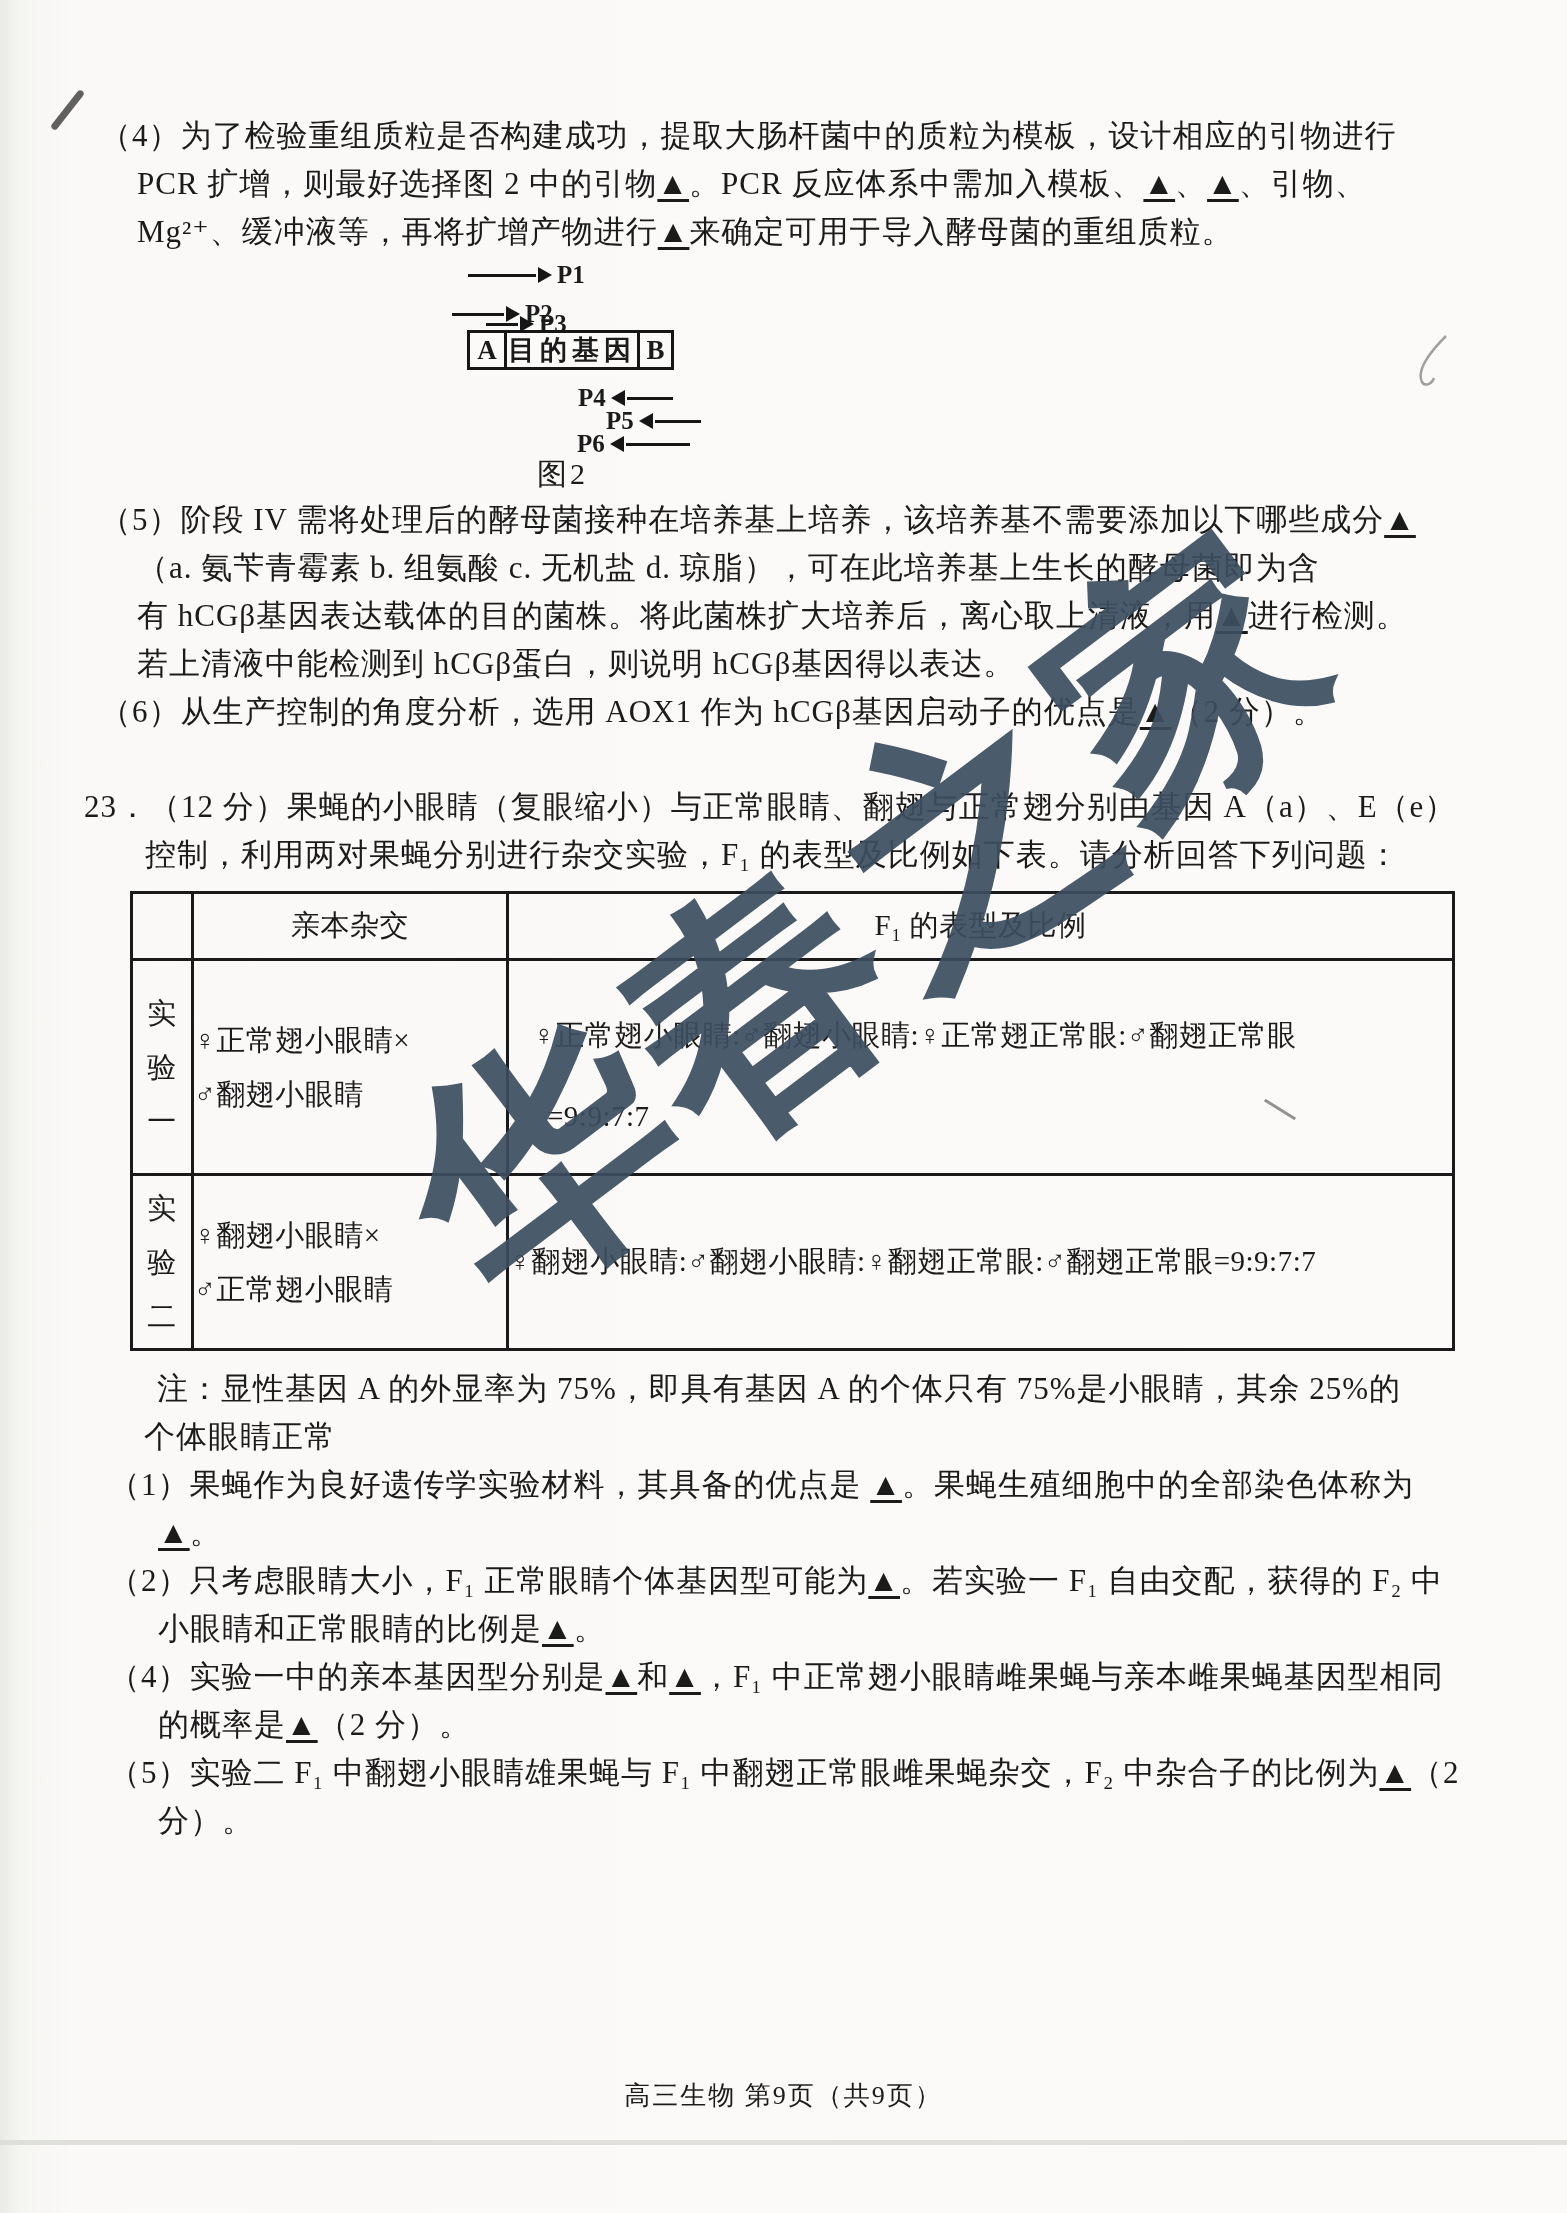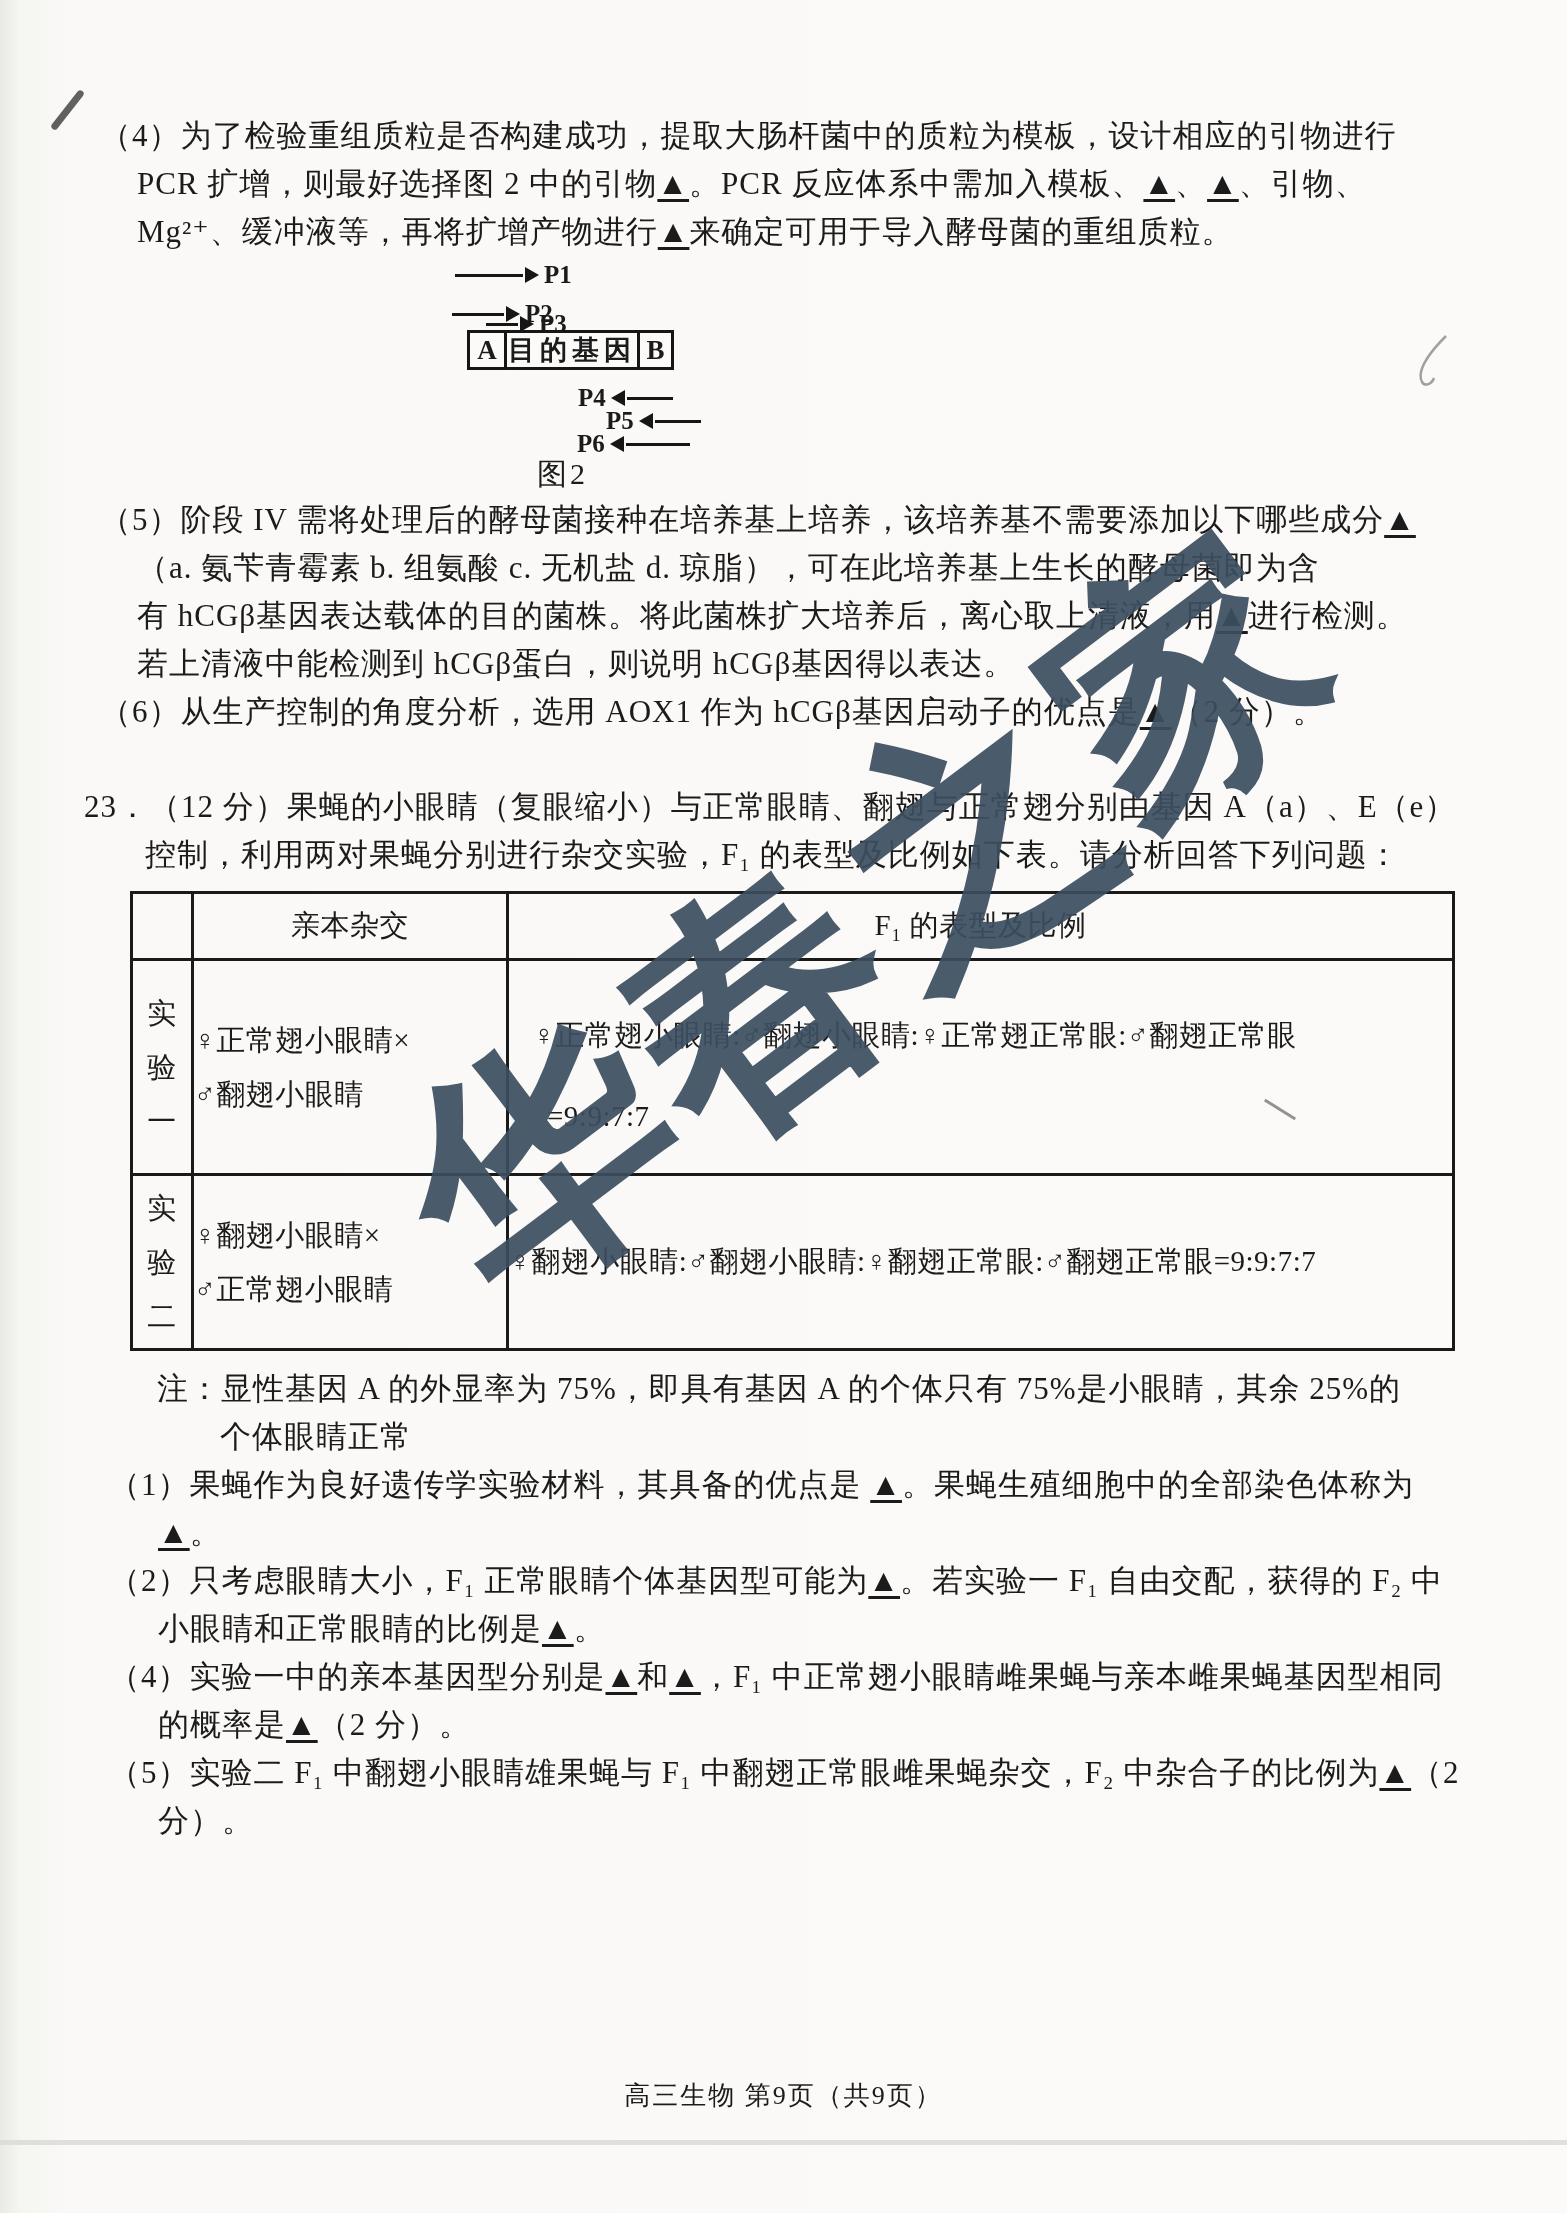--- a/index.html
+++ b/index.html
@@ -11,21 +11,21 @@
   }
   .content { position:absolute; left:100px; top:112px; right:84px; z-index:1; }
   .tline { font-size:31px; line-height:48px; white-space:nowrap; letter-spacing:1px; }
   .tline u { text-decoration:underline; text-underline-offset:5px; }
   .i1   { padding-left:37px; }
   .out  { margin-left:-16px; }
   .i23  { padding-left:45px; }
   .isub { margin-left:9px; }
   .isubc{ margin-left:9px; padding-left:49px; }
   .inote { margin-left:57px; }
-  .inote2{ margin-left:120px; }
+  .inote2{ margin-left:44px; }
 
   
   .fig { position:relative; height:240px; }
   .fr { position:absolute; display:flex; align-items:center; gap:5px;
         font-size:25px; font-weight:600; font-family:"Liberation Serif","DejaVu Serif",serif; }
   .shaft { display:inline-block; height:3px; background:#161616; }
   .ah-r { width:0; height:0; border-left:14px solid #161616;
           border-top:8px solid transparent; border-bottom:8px solid transparent; margin-left:-3px; }
   .ah-l { width:0; height:0; border-right:14px solid #161616;
           border-top:8px solid transparent; border-bottom:8px solid transparent; margin-right:-3px; }
@@ -76,21 +76,21 @@
 <body>
 
 <div class="page">
 
   <div class="content">
     <div class="tline">（4）为了检验重组质粒是否构建成功，提取大肠杆菌中的质粒为模板，设计相应的引物进行</div>
     <div class="tline i1">PCR 扩增，则最好选择图 2 中的引物<u>▲</u>。PCR 反应体系中需加入模板、<u>▲</u>、<u>▲</u>、引物、</div>
     <div class="tline i1">Mg²⁺、缓冲液等，再将扩增产物进行<u>▲</u>来确定可用于导入酵母菌的重组质粒。</div>
 
     <div class="fig">
-      <div class="fr" style="left:355px; top:5px;">
+      <div class="fr" style="left:368px; top:5px;">
         <span class="shaft" style="width:68px;"></span>
           <span class="ah-r"></span>
         <span>P1</span>
       </div>
       <div class="fr" style="left:352px; top:44px;">
         <span class="shaft" style="width:52px;"></span>
           <span class="ah-r"></span>
         <span>P2</span>
       </div>
       <div class="fr" style="left:386px; top:54px;">

